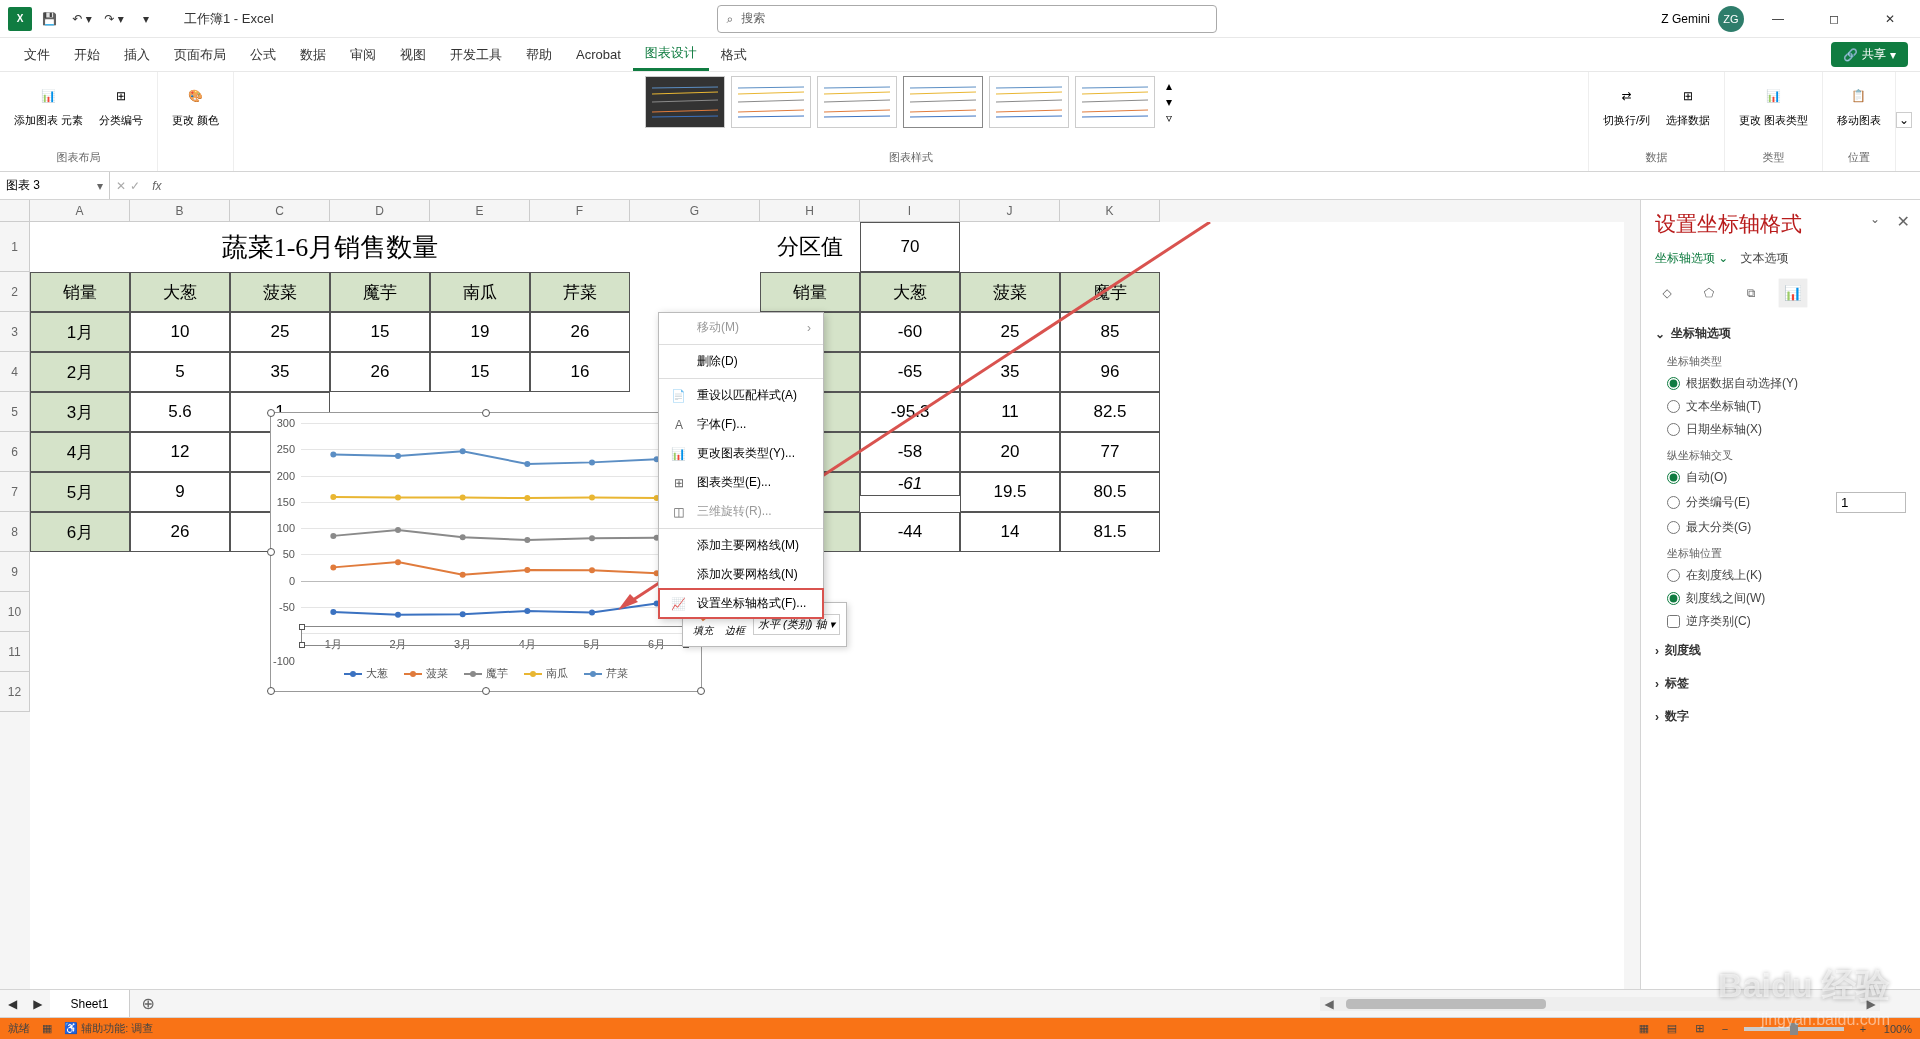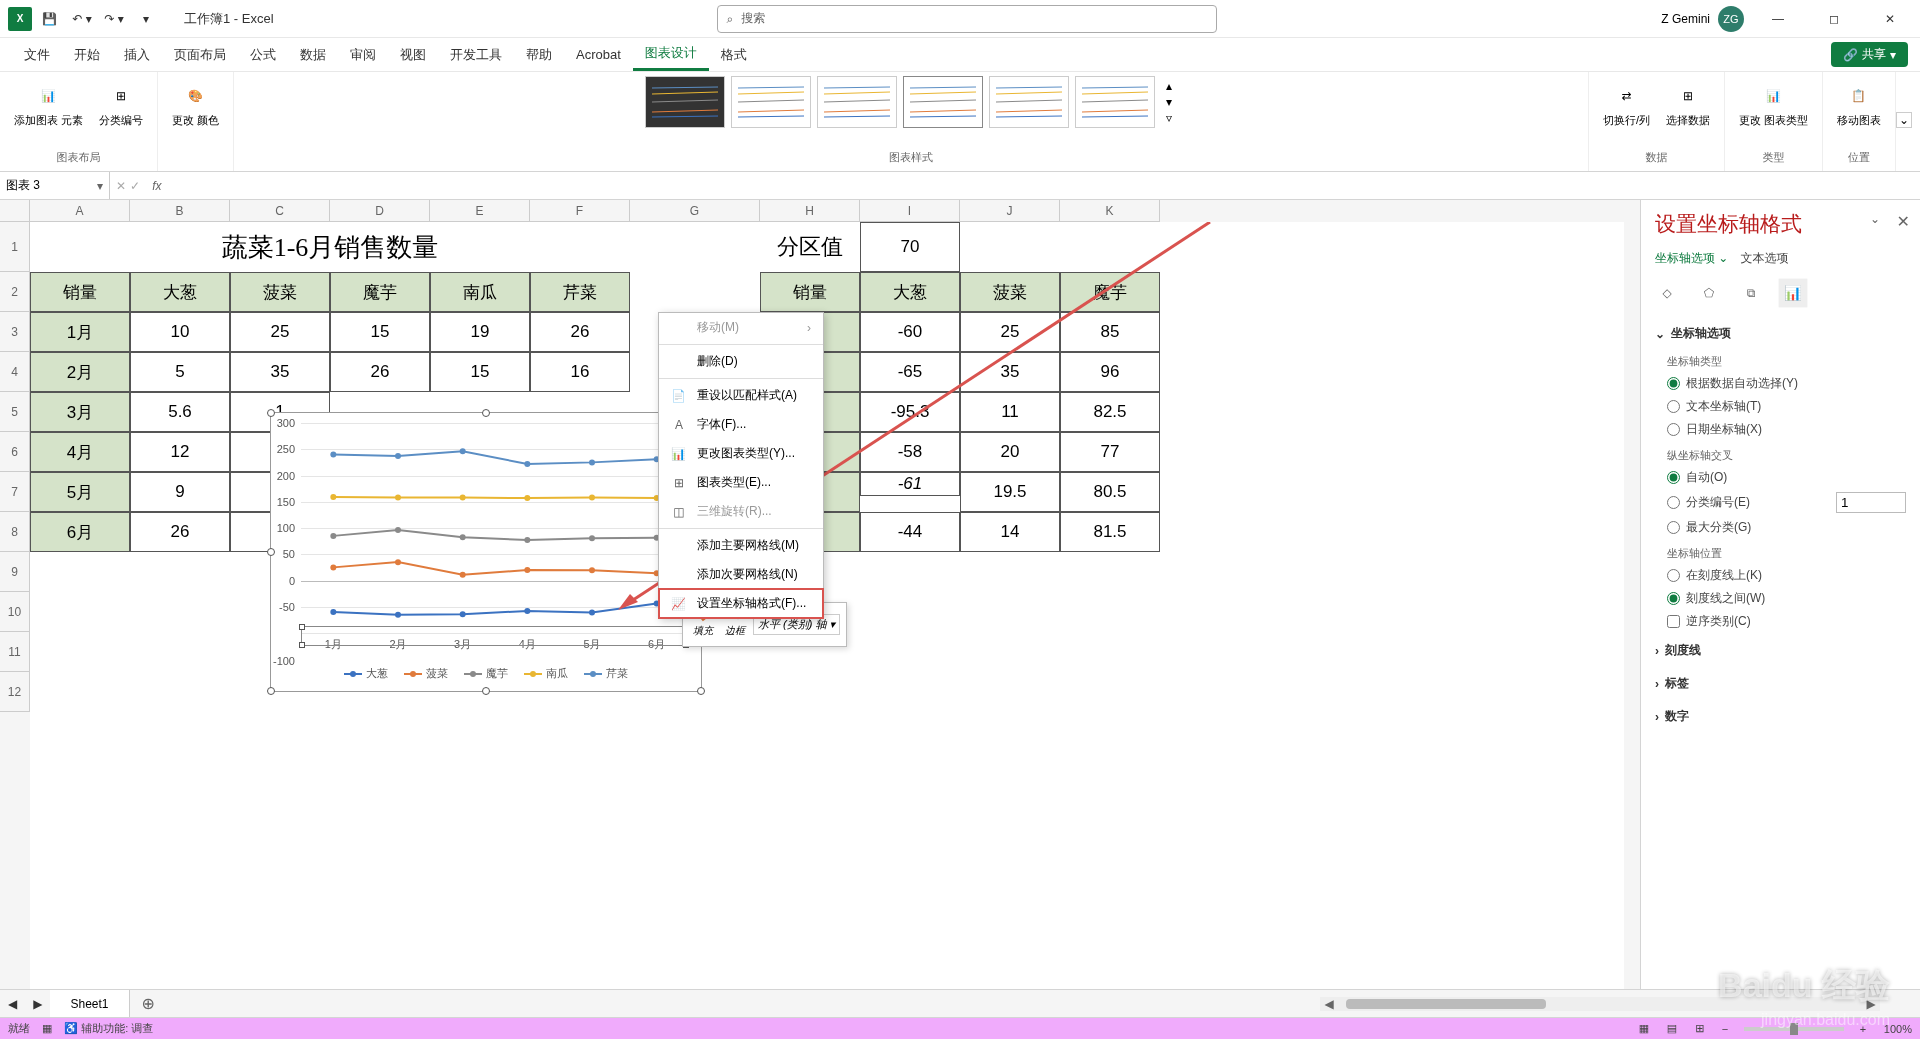--- a/index.html
+++ b/index.html
@@ -113,21 +113,21 @@
     .sheet-tabs { display: flex; align-items: center; height: 28px; border-top: 1px solid #d4d4d4; background: #f5f5f5; }
     .nav-btn { padding: 0 8px; height: 100%; display: flex; align-items: center; color: #333; cursor: pointer; }
     .sheet-tab { padding: 0 20px; height: 100%; display: flex; align-items: center; background: #fff; border-right: 1px solid #ccc; cursor: pointer; }
     .add-sheet { padding: 0 12px; cursor: pointer; font-size: 16px; color: #666; }
     .hscroll { flex: 1; display: flex; justify-content: flex-end; padding-right: 40px; }
     .scrollbar-h { width: 560px; height: 14px; background: #eee; display: flex; align-items: center; padding: 2px; }
     .scrollbar-h .thumb { width: 200px; height: 10px; background: #bbb; border-radius: 4px; margin-left: 10px; }
     .scrollbar-h .arrow { width: 14px; color: #666; text-align: center; }
 
     
-    .status-bar { display: flex; align-items: center; height: 22px; background: #f0abfc; border-top: 1px solid #d4d4d4; padding: 0 8px; font-size: 11px; color: #444; gap: 12px; }
+    .status-bar { display: flex; align-items: center; height: 22px; background: #f97316; border-top: 1px solid #d4d4d4; padding: 0 8px; font-size: 11px; color: #444; gap: 12px; }
     .status-right { margin-left: auto; display: flex; align-items: center; gap: 4px; }
     .view-btn { width: 24px; height: 18px; display: flex; align-items: center; justify-content: center; cursor: pointer; }
     .zoom-slider { width: 100px; height: 4px; background: #ccc; position: relative; margin: 0 6px; }
     .zoom-slider::after { content: ''; position: absolute; width: 8px; height: 12px; background: #888; left: 50%; top: -4px; transform: translateX(-50%); }
     .zoom-btn { width: 18px; text-align: center; cursor: pointer; }
 
     .watermark { position: absolute; bottom: 30px; right: 30px; font-size: 34px; color: rgba(255,255,255,0.55); font-weight: bold; text-shadow: 0 0 4px rgba(0,0,0,0.3); z-index: 200; pointer-events: none; }
     .watermark-sub { position: absolute; bottom: 10px; right: 30px; font-size: 16px; color: rgba(255,255,255,0.5); z-index: 200; pointer-events: none; }
   </style>
 </head>

